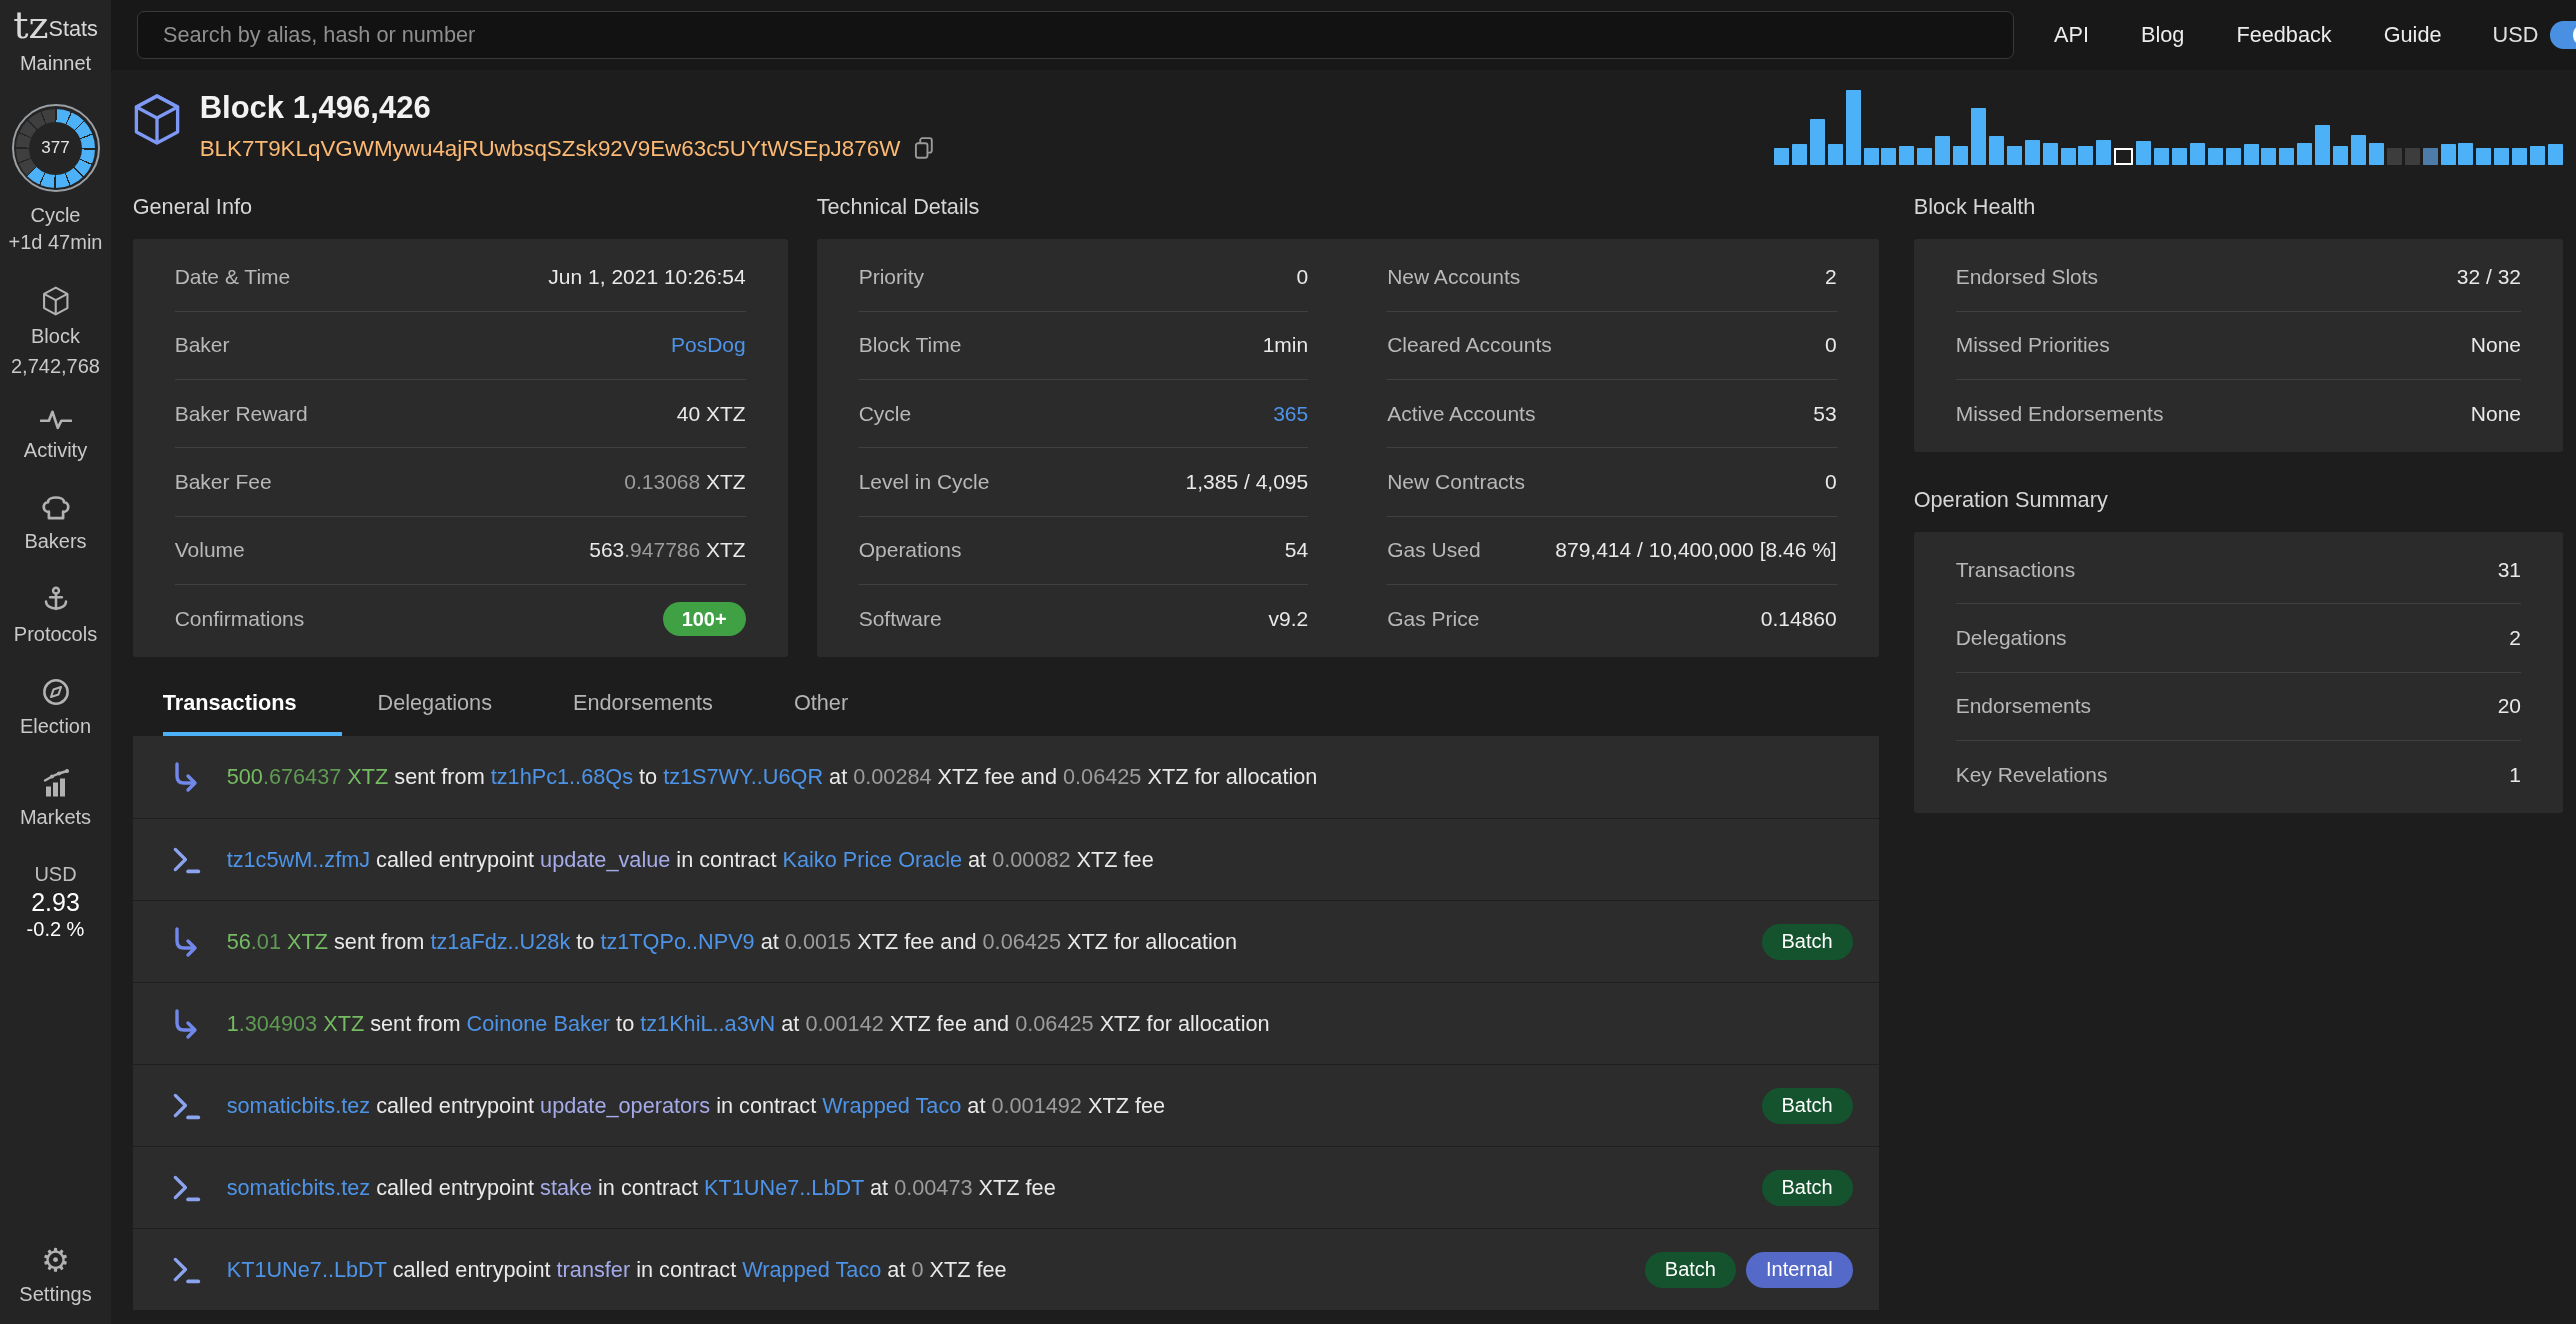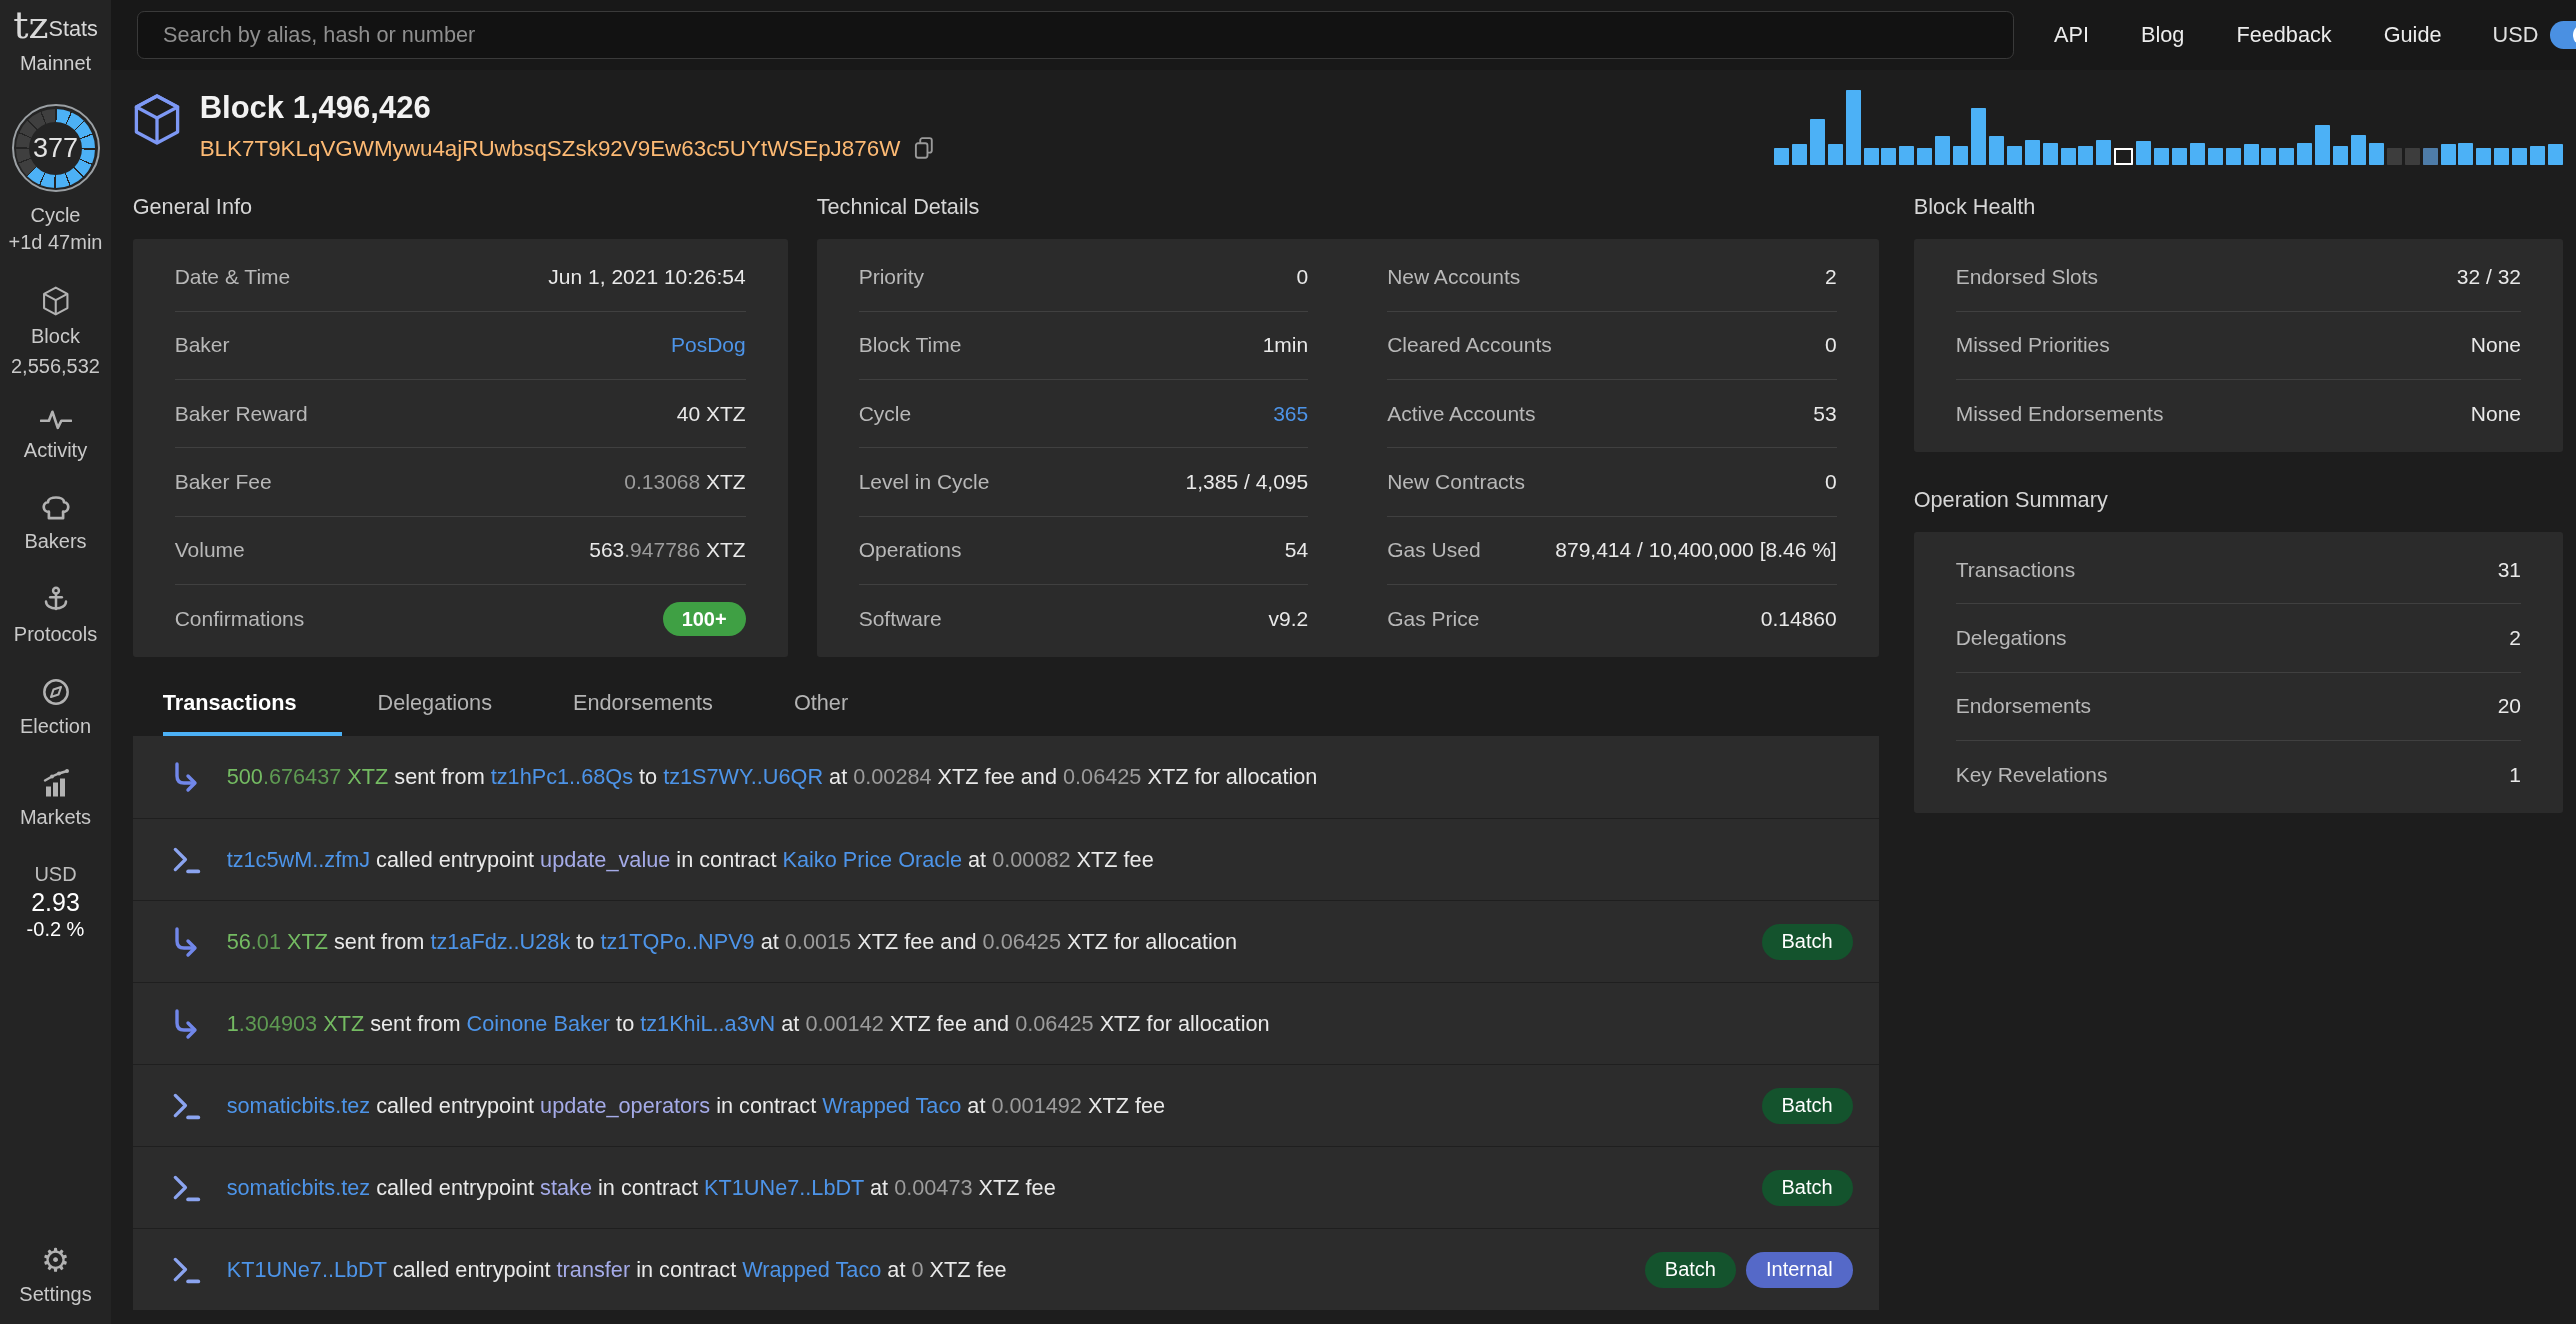--- a/index.html
+++ b/index.html
@@ -26,21 +26,21 @@
   .logo-tz { font-size:38px; font-weight:300; line-height:1; font-family:"DejaVu Serif",serif; }
   .logo-stats { font-size:21.7px; margin-top:10px; }
   .network { font-size:20px; color:#cfcfcf; margin-top:8.7px; }
   .gauge-wrap { margin-top:29px; text-align:center; }
   .gauge-outer { width:88px; height:88px; margin:0 auto; border:2.2px solid #9ba0a4; border-radius:50%; padding:2.9px; }
   .gauge-ring { position:relative; width:100%; height:100%; border-radius:50%;
      background:
        repeating-conic-gradient(#242424 0 2deg, transparent 2deg 22.5deg),
        conic-gradient(#4cb1f6 0 225deg, #3f3f3f 225deg 360deg); }
   .gauge-hole { position:absolute; inset:12.3px; background:#242424; border-radius:50%;
-                display:flex; align-items:center; justify-content:center; font-size:27px; color:#e4e4e4; }
+                display:flex; align-items:center; justify-content:center; font-size:17px; color:#e4e4e4; }
   .gauge-label, .gauge-sub { font-size:20px; color:#c9c9c9; line-height:1.35; }
   .gauge-label { margin-top:10px; }
   .side-item { margin-top:30px; text-align:center; color:#c9c9c9; cursor:pointer; }
   .side-item .s-icon { color:#b2b2b2; }
   .side-label { font-size:20px; line-height:1.3; margin-top:4.3px; }
   .price-block { margin-top:33px; text-align:center; }
   .price-cur { font-size:20px; color:#bdbdbd; }
   .price-val { font-size:25px; color:#ffffff; font-weight:500; margin-top:1.4px; }
   .price-chg { font-size:20px; color:#ffffff; margin-top:1.4px; }
   .side-spacer { flex:1; }
@@ -131,21 +131,21 @@
 
   <div class="side-item">
     <span class="s-icon">
       <svg width="27.5" height="30" viewBox="0 0 64 72" fill="none" stroke="currentColor" stroke-width="5" stroke-linejoin="round">
           <path d="M32 4 L60 19 V53 L32 68 L4 53 V19 Z"></path>
           <path d="M4 19 L32 34 L60 19"></path>
           <path d="M32 34 V68"></path>
         </svg>
     </span>
     <div class="side-label">Block</div>
-    <div class="side-label">2,556,532</div>
+    <div class="side-label">2,742,768</div>
   </div>
 
   <div class="side-item">
     <span class="s-icon">
       <svg width="32" height="21.7" viewBox="0 0 36 24" fill="none" stroke="currentColor" stroke-width="3" stroke-linecap="round" stroke-linejoin="round">
           <path d="M1 13 H10 L14 3 L20 21 L24 13 H35"></path>
         </svg>
     </span>
     <div class="side-label">Activity</div>
   </div>

